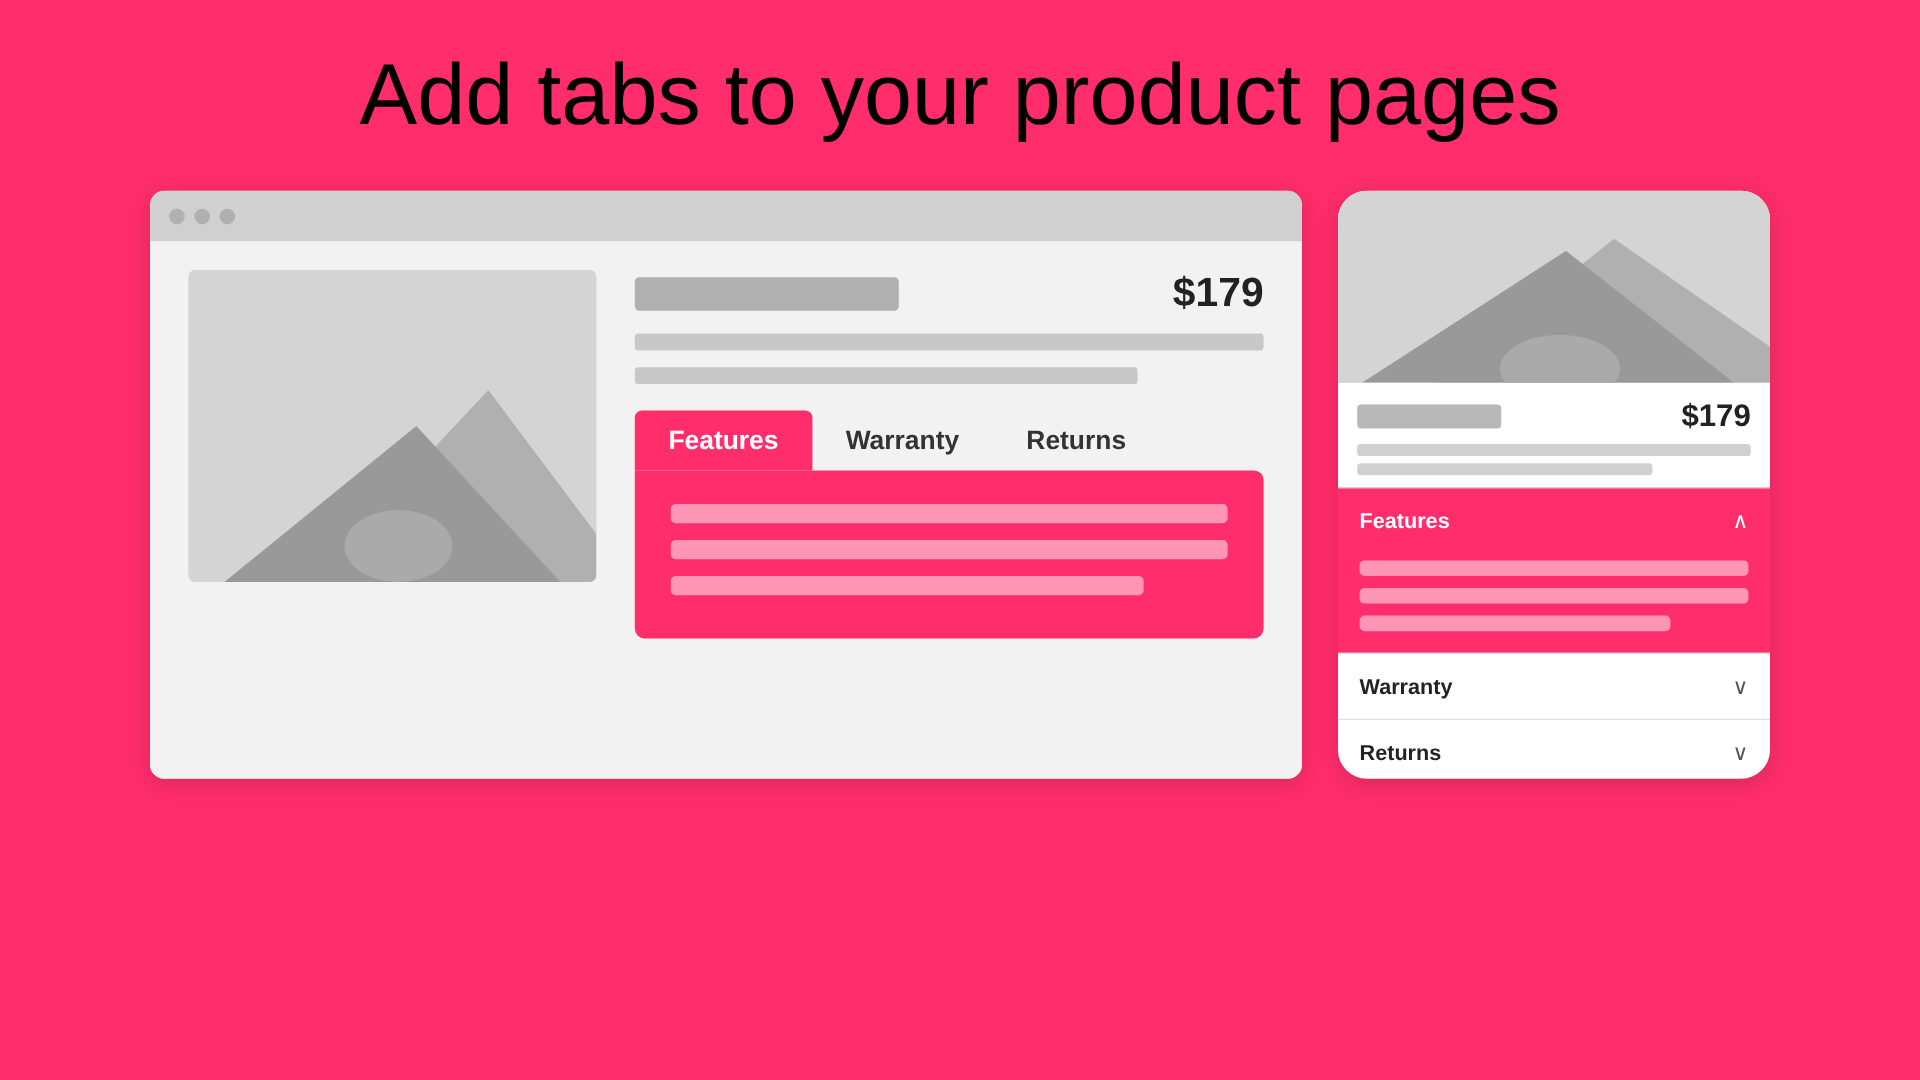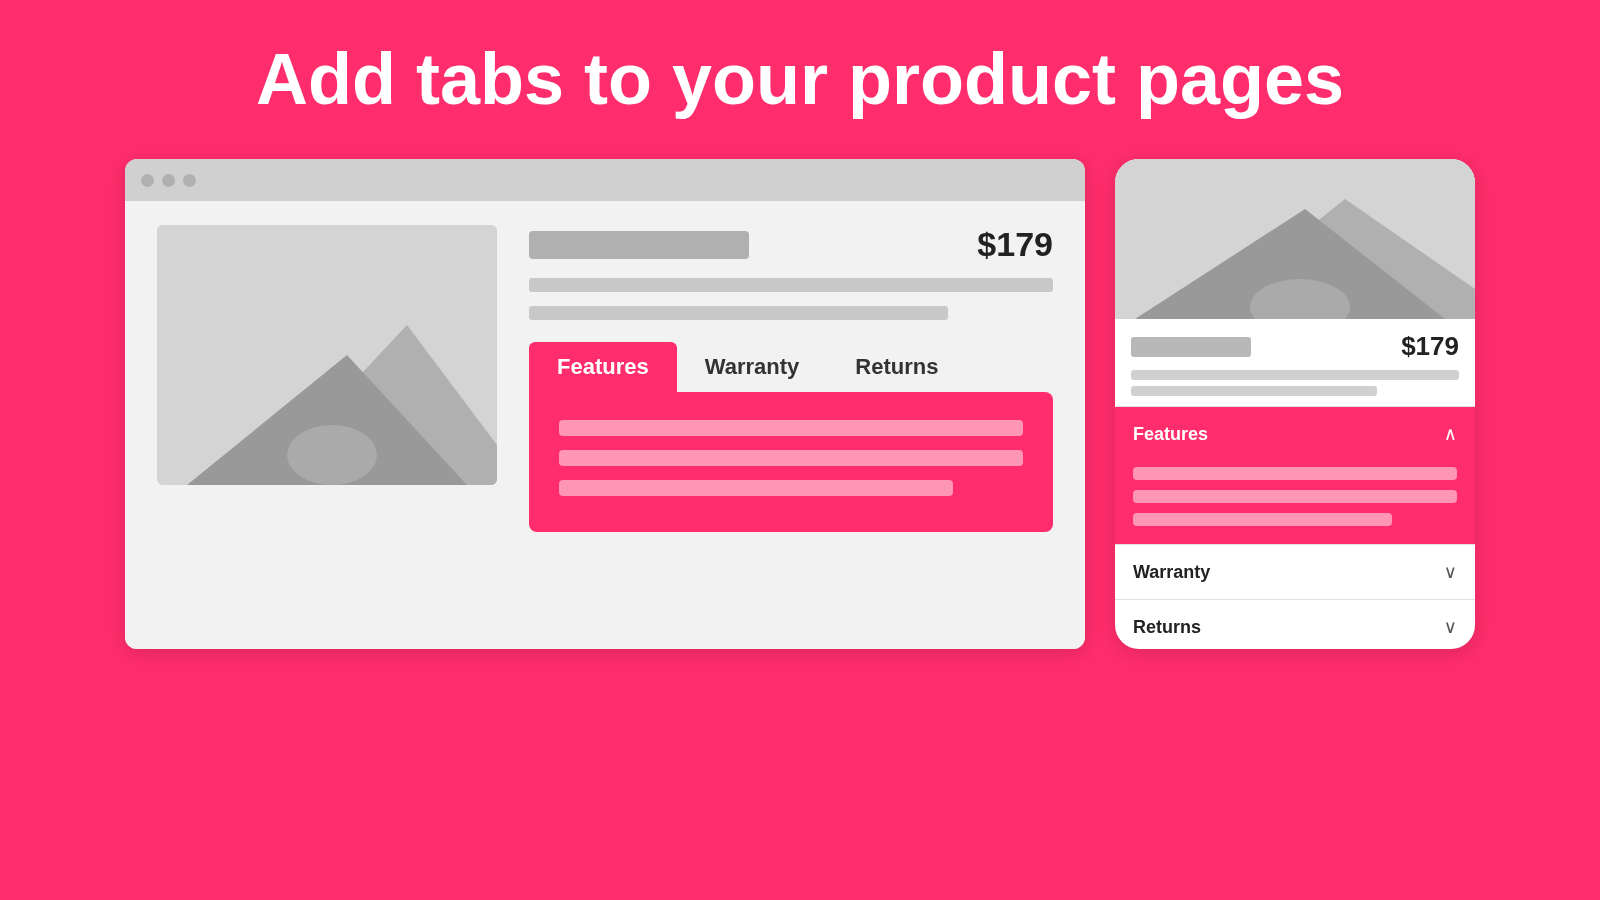--- a/index.html
+++ b/index.html
@@ -11,23 +11,23 @@
       background-color: #FF2D6B;
       font-family: 'Arial Black', 'Arial Bold', Arial, sans-serif;
       display: flex;
       flex-direction: column;
       align-items: center;
       justify-content: flex-start;
       padding: 40px 60px 30px;
     }
 
     .page-title {
-      color: #ffffff;
+      color: #000000;
       font-size: 72px;
-      font-weight: 700;
+      font-weight: 400;
       text-align: center;
       margin-bottom: 40px;
       line-height: 1.1;
     }
 
     .mockups-container {
       display: flex;
       align-items: flex-start;
       gap: 30px;
       width: 100%;

